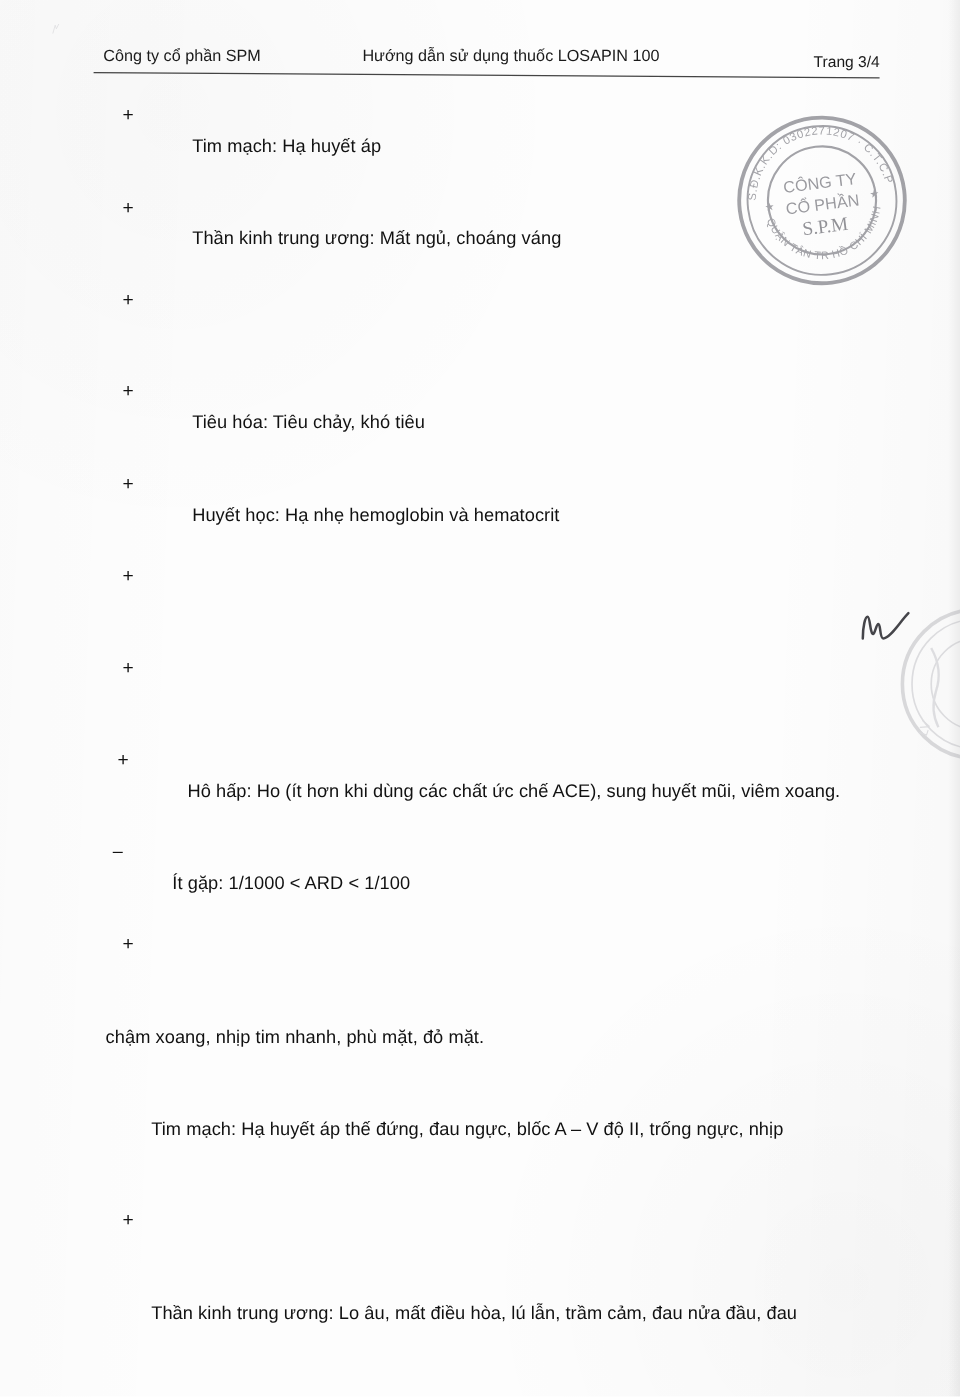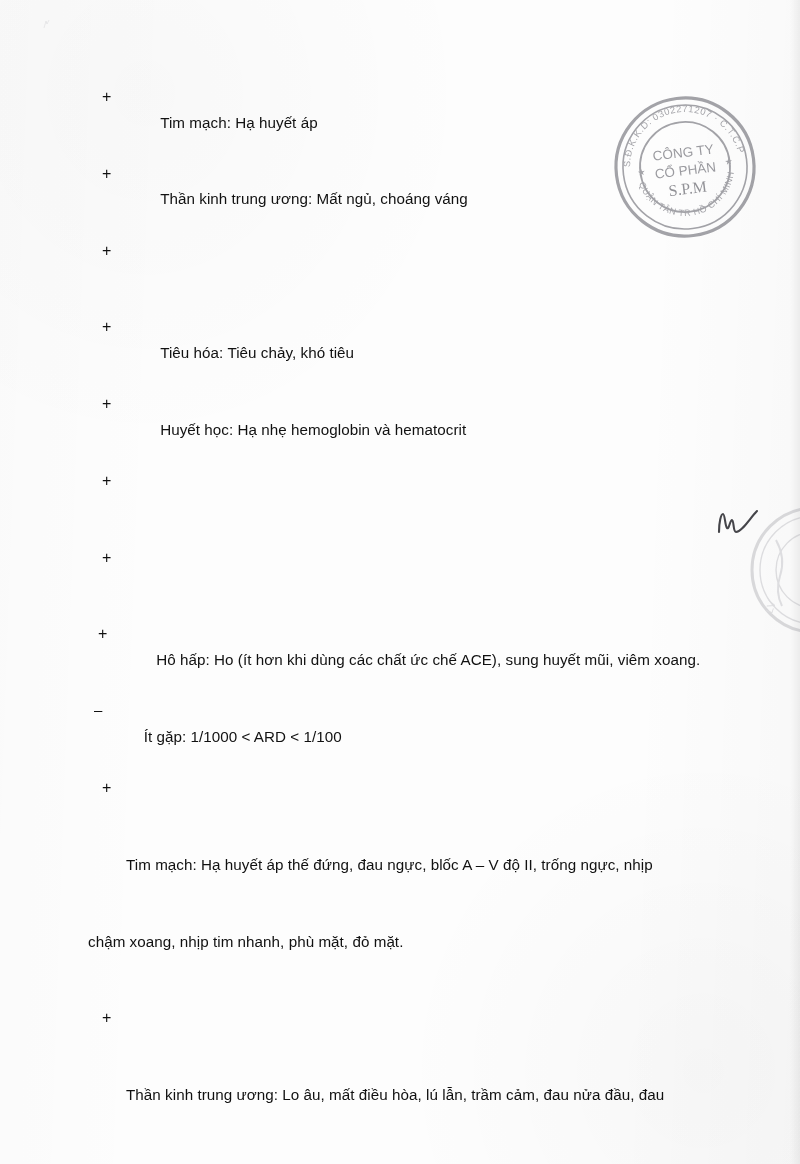--- a/index.html
+++ b/index.html
@@ -172,20 +172,26 @@
 
 <div id="page">
 
   <div id="paper-grain"></div>
   <div id="right-edge-shade"></div>
 
   <svg id="corner-speck" viewBox="0 0 7 9">
     <path d="M1 8 L3 1 L4 4 L6 0" stroke="#9a9aa2" stroke-width="0.7" fill="none"></path>
   </svg>
 
+  <div id="header">
+    <div class="h-left">Công ty cổ phần SPM</div>
+    <div class="h-mid">Hướng dẫn sử dụng thuốc LOSAPIN 100</div>
+    <div class="h-right">Trang 3/4</div>
+    <div id="header-rule"></div>
+  </div>
 
   <div id="stamp">
     <svg viewBox="0 0 144 144" width="144" height="144">
       <defs>
         <path id="arcTop" d="M 17,72 A 55,55 0 0 1 127,72"></path>
         <path id="arcBot" d="M 23,72 A 49,49 0 0 0 121,72"></path>
       </defs>
       <circle cx="72" cy="72" r="69" fill="none" stroke="#5d5d66" stroke-width="3.2"></circle>
       <circle cx="72" cy="72" r="62" fill="none" stroke="#5d5d66" stroke-width="1.6"></circle>
       <circle cx="72" cy="72" r="45" fill="none" stroke="#5d5d66" stroke-width="1.8"></circle>
@@ -245,22 +251,22 @@
     </div>
 
     <div class="line lv1">
       <span class="bullet">–</span><span class="txt">Ít gặp: 1/1000 &lt; ARD &lt; 1/100</span>
     </div>
 
     <div>
 
       <div class="line lv2 hang">
         <span class="bullet">+</span>
+        <span class="txt c2">chậm xoang, nhịp tim nhanh, phù mặt, đỏ mặt.</span>
         <span class="txt">Tim mạch: Hạ huyết áp thế đứng, đau ngực, blốc A – V độ II, trống ngực, nhịp</span>
-        <span class="txt c2">chậm xoang, nhịp tim nhanh, phù mặt, đỏ mặt.</span>
       </div>
 
       <div class="line lv2 hang">
         <span class="bullet">+</span>
         <span class="txt">Thần kinh trung ương: Lo âu, mất điều hòa, lú lẫn, trầm cảm, đau nửa đầu, đau</span>
         <span class="txt c2">đầu, rối loạn giấc ngủ, sốt chóng mặt.</span>
       </div>
 
     </div>
 

